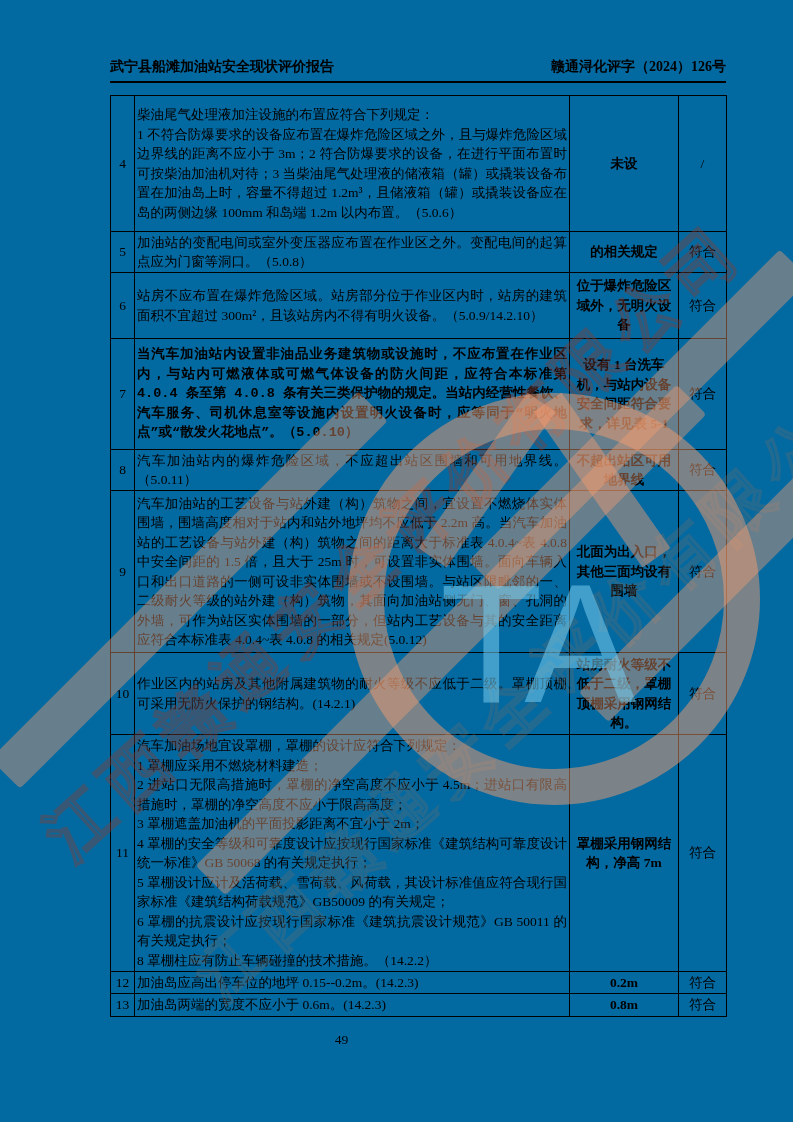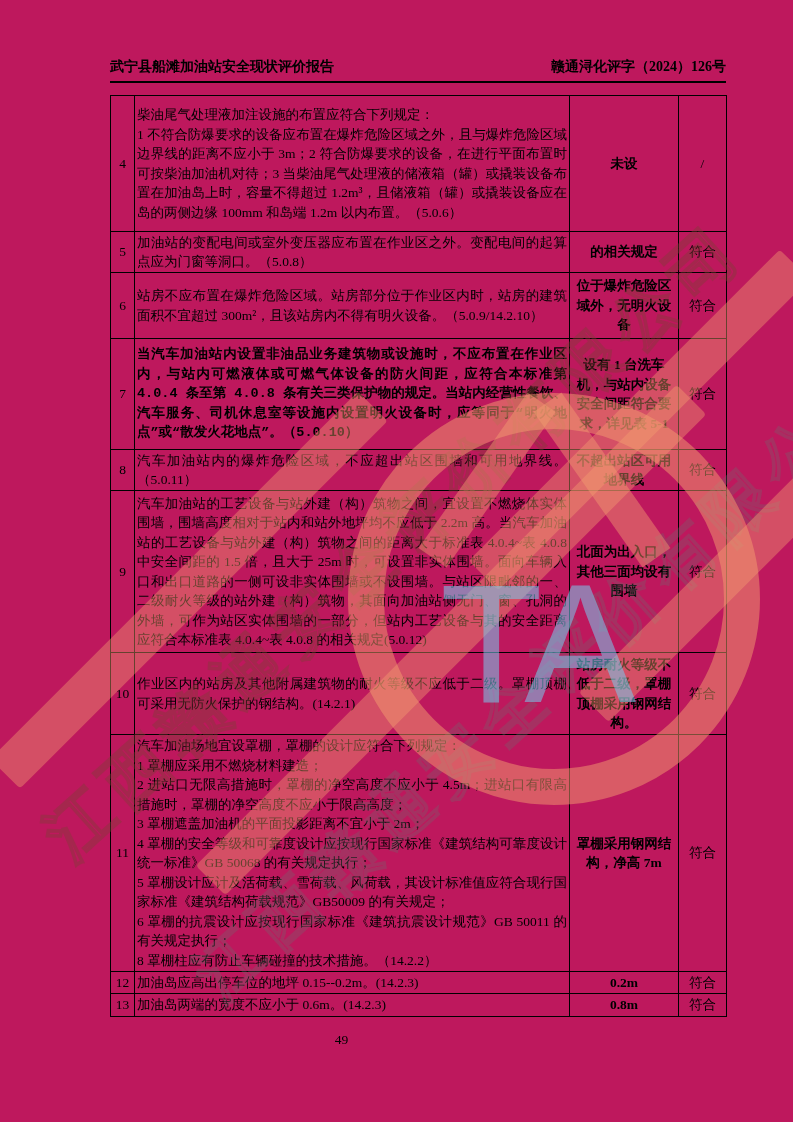--- a/index.html
+++ b/index.html
@@ -1,20 +1,20 @@
 <!DOCTYPE html>
 <html><head>
 <meta charset="utf-8">
 <style>
   html,body{margin:0;padding:0;background:#e8e8e8;}
   .page{
     position:relative;
     width:793px;height:1122px;
     margin:0 auto;
-    background:#be185d;
+    background:#0369a1;
     overflow:hidden;
     font-family:"Liberation Serif","DejaVu Serif",serif;
     color:#000;
   }
   
   .header{
     position:absolute;left:110px;top:58px;width:616px;
     display:flex;justify-content:space-between;align-items:flex-end;
     border-bottom:2px solid #000;
     padding-bottom:5px;

